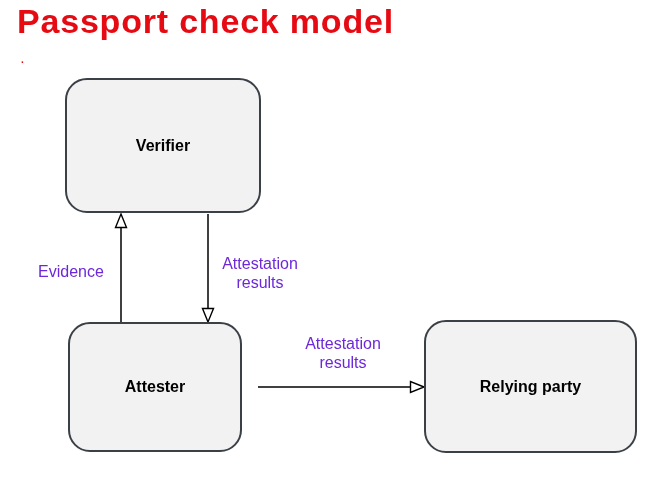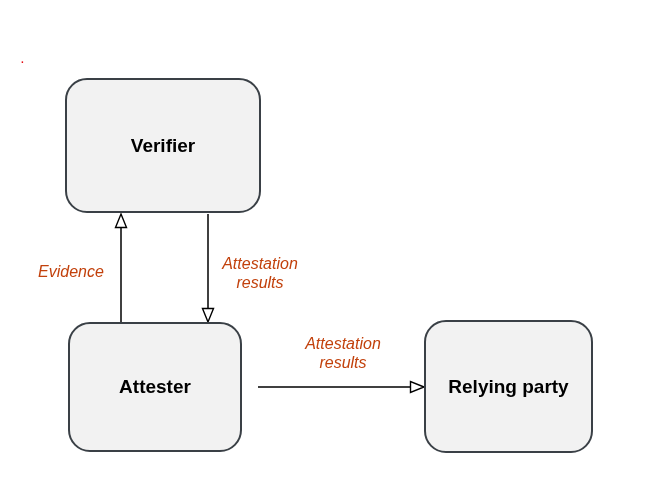--- a/index.html
+++ b/index.html
@@ -40,55 +40,55 @@
     position: absolute;
     background: #f2f2f2;
     border: 2px solid #3a4046;
     border-radius: 22px;
     display: flex;
     align-items: center;
     justify-content: center;
     box-sizing: border-box;
   }
   .node .node-label {
-    font-size: 19px;
+    font-size: 16px;
     font-weight: bold;
     color: #000000;
     text-align: center;
   }
   #node-verifier  { left: 65px;  top: 78px;  width: 196px; height: 135px; }
   #node-attester  { left: 68px;  top: 322px; width: 174px; height: 130px; }
-  #node-relying   { left: 424px; top: 320px; width: 169px; height: 133px; }
+  #node-relying   { left: 424px; top: 320px; width: 213px; height: 133px; }
 
   .edge-label {
     position: absolute;
     font-size: 16px;
     line-height: 19px;
-    color: #c2410c;
+    color: #6d28d9;
     text-align: center;
     transform: translateX(-50%);
     white-space: normal;
-    font-style: italic;
   }
   #label-evidence          { left: 71px;  top: 262px; width: 90px; white-space: nowrap; }
   #label-attestation-down  { left: 260px; top: 254px; width: 96px; }
   #label-attestation-right { left: 343px; top: 334px; width: 96px; }
 
   .arrow-layer {
     position: absolute;
     left: 0;
     top: 0;
     pointer-events: none;
   }
 </style>
 </head>
 <body>
 
 <div class="canvas">
 
+  <div class="title">Passport check model</div>
 
   <div class="stray-mark">.</div>
 
   <svg class="arrow-layer" width="646" height="497" viewBox="0 0 646 497">
 
     <g>
       <line x1="121" y1="322" x2="121" y2="227" stroke="#000000" stroke-width="1.5"></line>
       <path d="M121,214 L126.5,227.5 L115.5,227.5 Z" fill="#ffffff" stroke="#000000" stroke-width="1.4"></path>
     </g>
 

